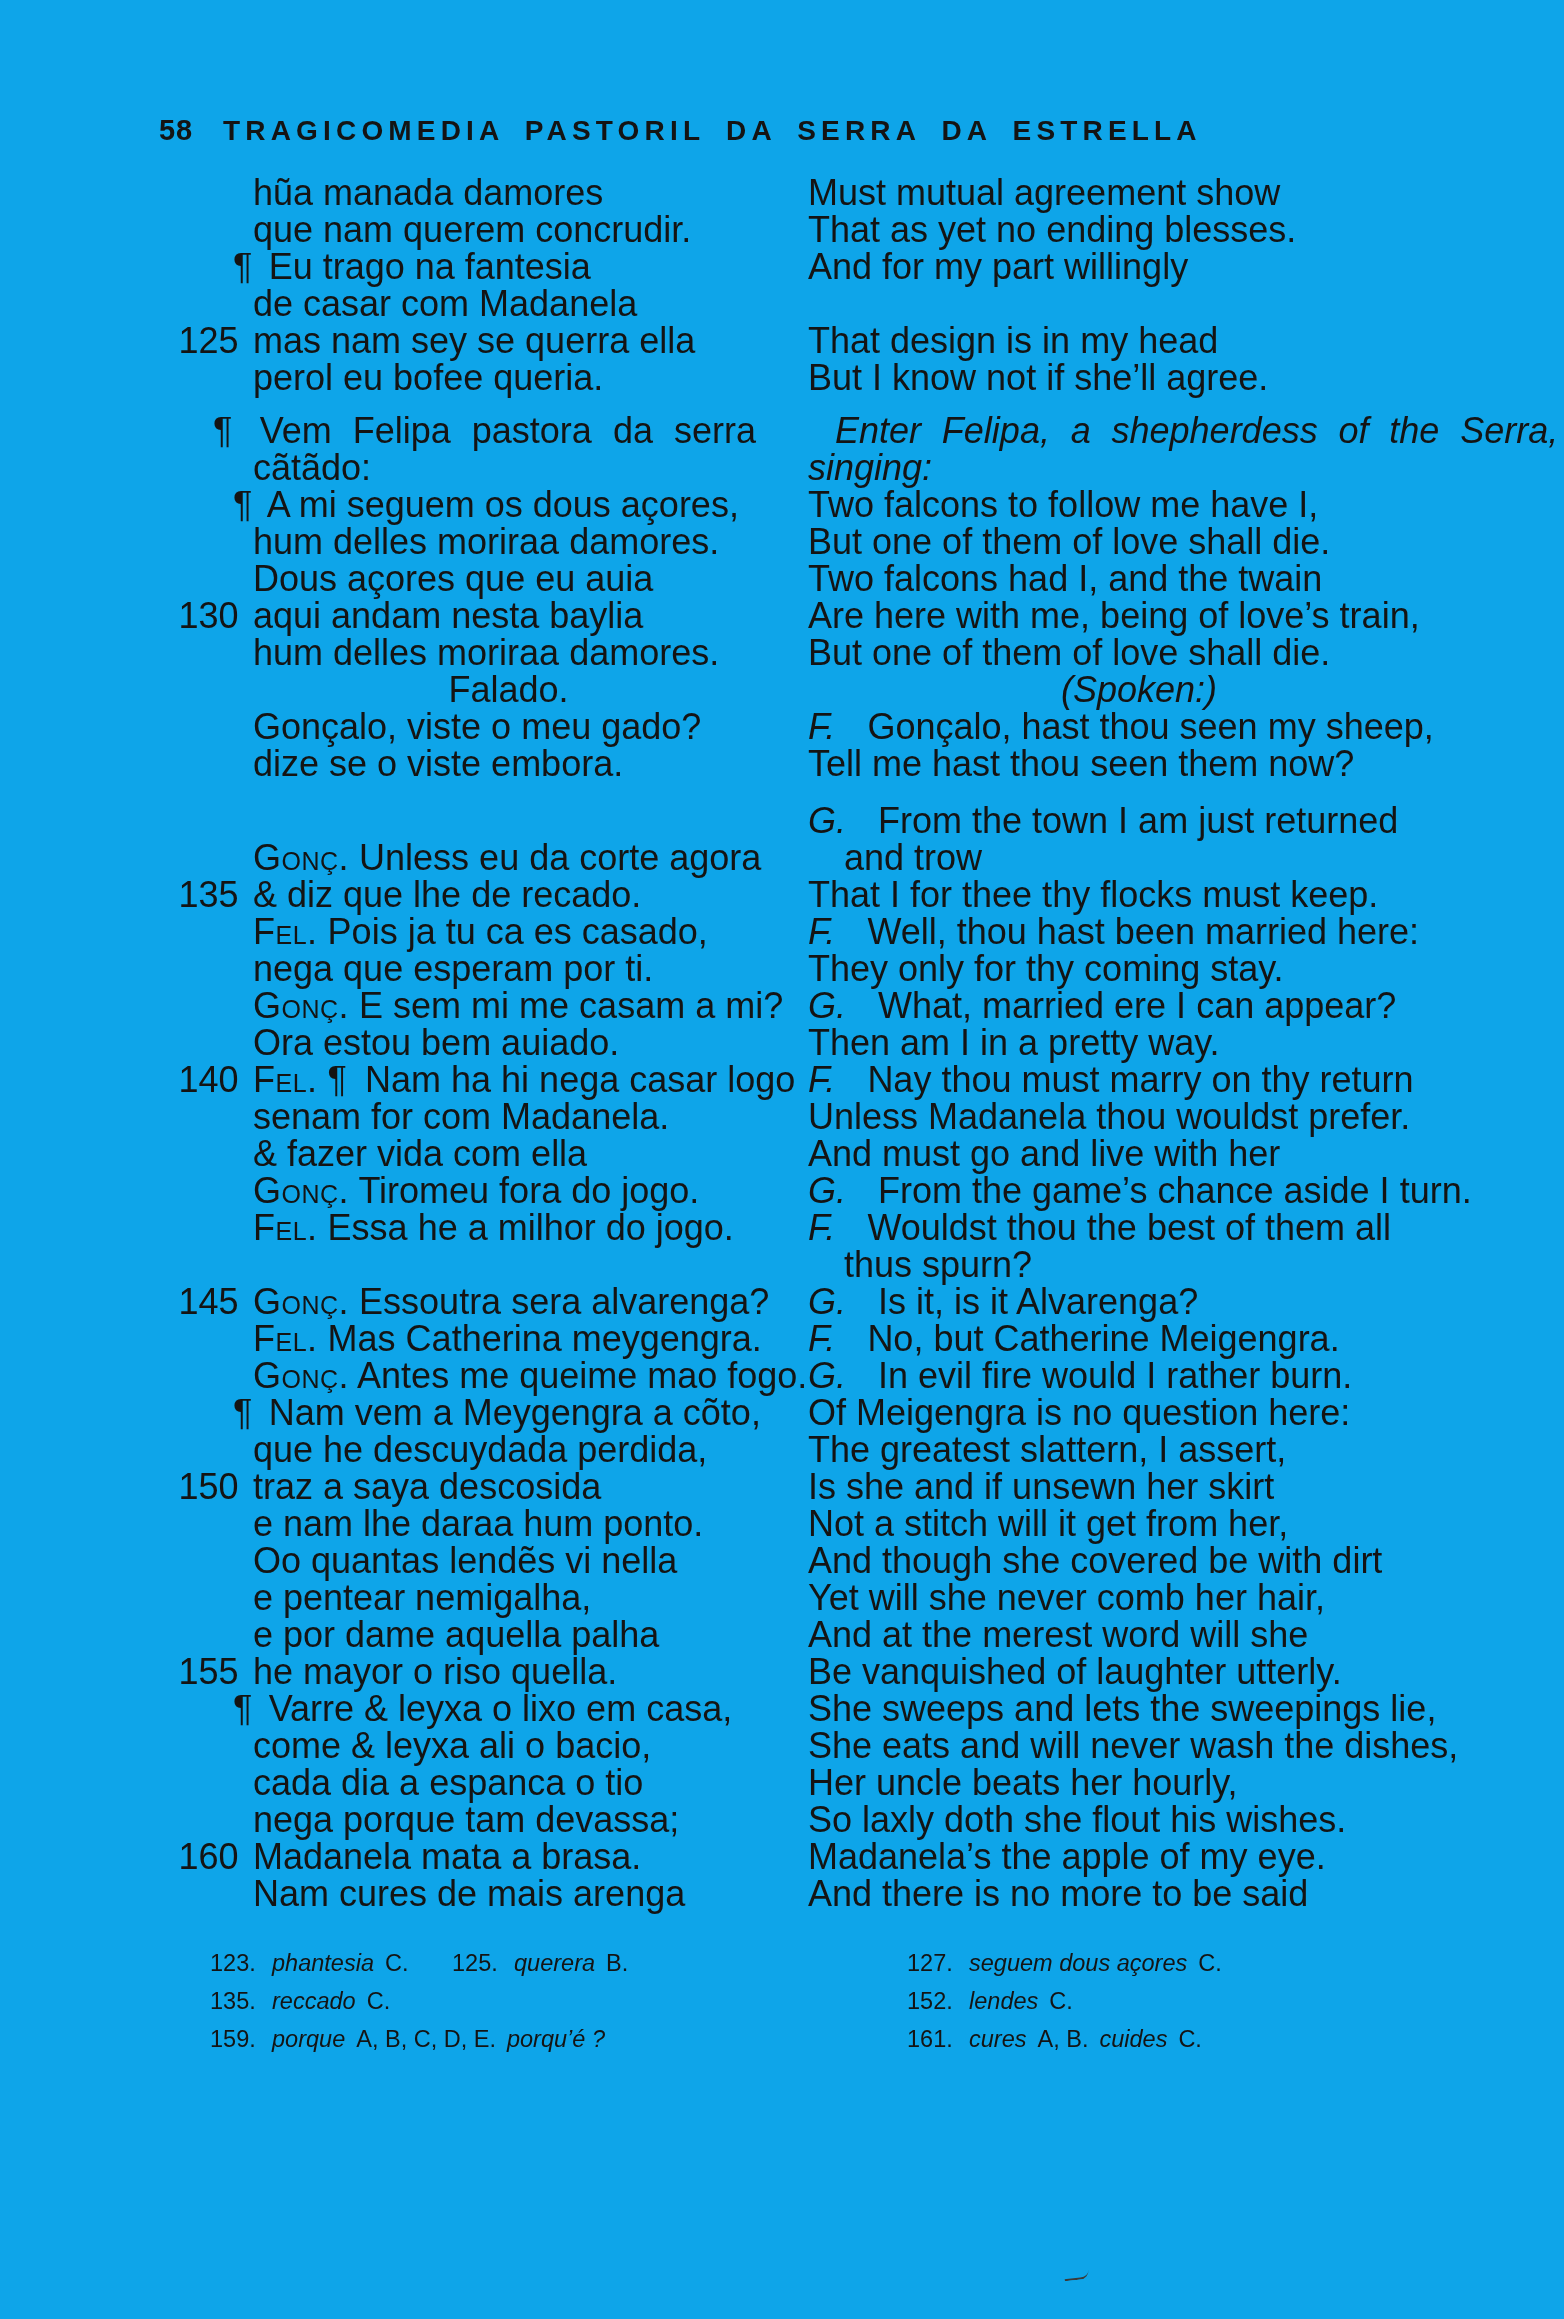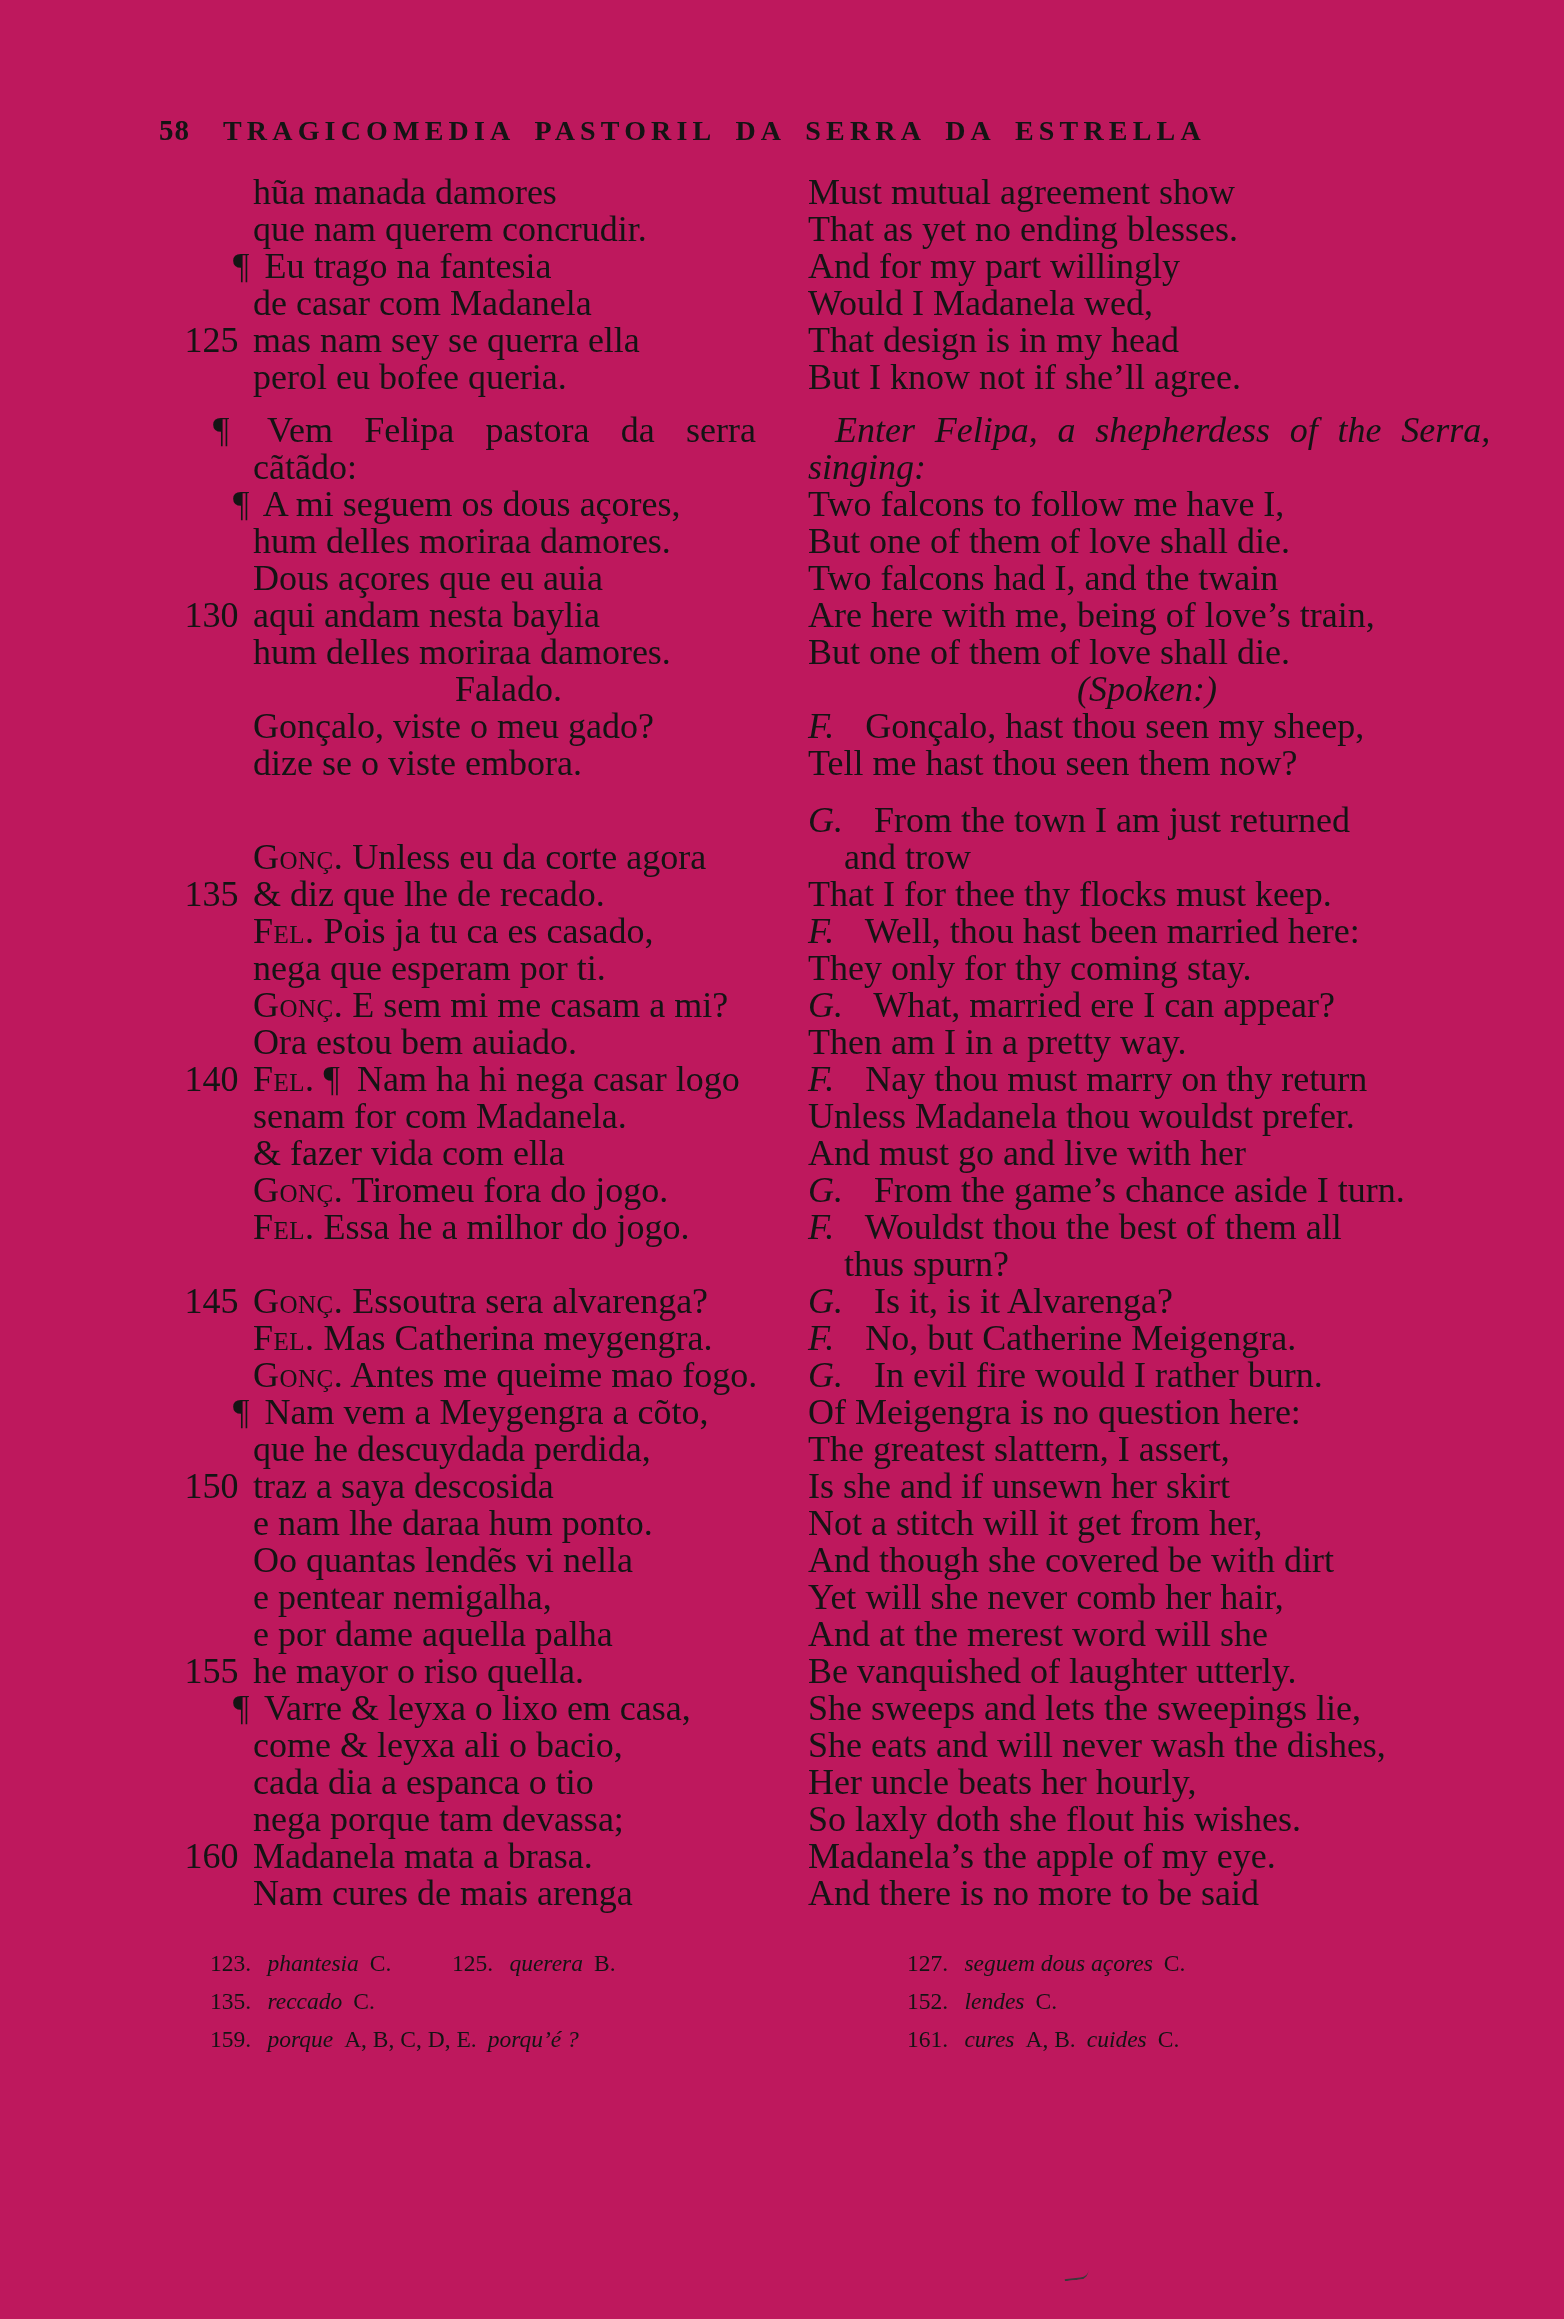--- a/index.html
+++ b/index.html
@@ -1,18 +1,18 @@
 <!DOCTYPE html>
 <html style="font-size:14.5px"><head>
 <meta charset="utf-8">
 <style>
   html,body{margin:0;padding:0;background:#d8d8d4;}
   .page{
-    position:relative;width:1565px;height:2319px;background:#be185d;
-    font-family:Liberation Serif, serif;color:#141414;overflow:hidden;
+    position:relative;width:1565px;height:2319px;background:#0ea5e9;
+    font-family:Liberation Sans, sans-serif;color:#141414;overflow:hidden;
   }
   .pageno{position:absolute;left:159px;top:114px;font-size:29px;font-weight:bold;letter-spacing:0.9px;}
   .runhead{position:absolute;left:223px;top:115px;font-size:28px;font-weight:bold;letter-spacing:0.185em;word-spacing:0.30em;white-space:nowrap;text-align:center;}
   .vbody{position:absolute;left:163px;top:174px;width:1357px;}
   .row{display:flex;align-items:baseline;height:37px;font-size:36px;line-height:37px;white-space:nowrap;}
   .gap18{margin-top:16.3px;}
   .gap22{margin-top:20px;}
   .num{width:90px;text-align:right;padding-right:14.5px;box-sizing:border-box;flex:none;}
   .lcell{width:555px;flex:none;position:relative;}
   .rcell{width:706px;flex:none;}
@@ -55,21 +55,20 @@
         <div class="rcell"><span>That as yet no ending blesses.</span> </div>
       </div>
       <div class="row">
         <span class="num"></span>
         <div class="lcell"><span class="pilh">¶</span> <span>Eu trago na fantesia</span> </div>
         <div class="rcell"><span>And for my part willingly</span> </div>
       </div>
       <div class="row">
         <span class="num"></span>
         <div class="lcell"><span>de casar com Madanela</span> </div>
-        <div class="rcell"><span>Would I Madanela wed,</span> </div>
       </div>
       <div class="row">
         <span class="num">125</span>
         <div class="lcell"><span>mas nam sey se querra ella</span> </div>
         <div class="rcell"><span>That design is in my head</span> </div>
       </div>
       <div class="row">
         <span class="num"></span>
         <div class="lcell"><span>perol eu bofee queria.</span> </div>
         <div class="rcell"><span>But I know not if she’ll agree.</span> </div>

